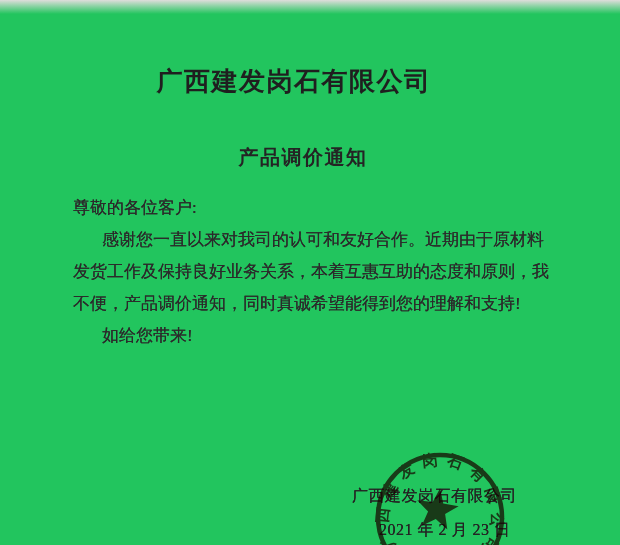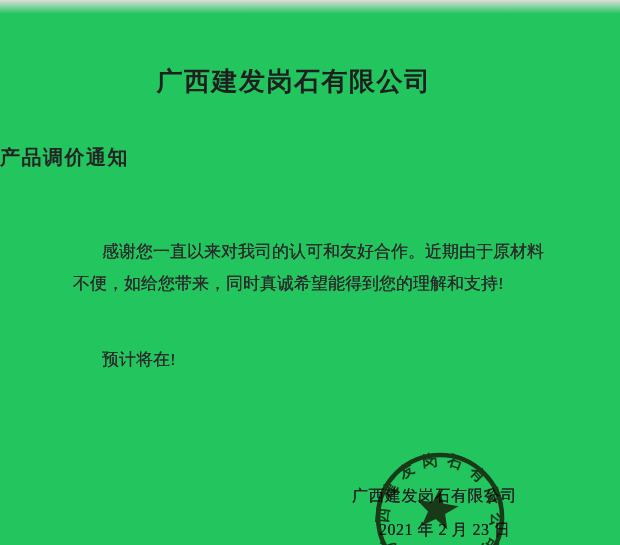--- a/index.html
+++ b/index.html
@@ -31,38 +31,38 @@
     letter-spacing: 1.5px;
     color: #1f1f1f;
     white-space: nowrap;
   }
   .notice-title {
     position: absolute;
     top: 144px;
     left: 0;
     width: 606px;
     margin: 0;
-    text-align: left;
+    text-align: center;
     font-size: 20px;
     font-weight: 700;
     letter-spacing: 1.5px;
     color: #242424;
     white-space: nowrap;
   }
   .body-text {
     position: absolute;
     left: 73px;
     top: 192px;
     width: 500px;
     font-size: 17px;
     line-height: 32px;
     text-shadow: 0 0 0.5px #2b2b2b;
   }
   .line { white-space: nowrap; }
-  .line.indent { text-indent: 29px; margin-top: 44px; }
+  .line.indent { text-indent: 29px; }
   .signature {
     position: absolute;
     left: 352px;
     top: 486px;
     font-size: 16px;
     letter-spacing: 0.5px;
     color: #242424;
     white-space: nowrap;
     text-shadow: 0 0 0.5px #242424;
     z-index: 1;
@@ -98,23 +98,25 @@
 
 <div class="page">
 
   <div class="top-shade"></div>
 
   <h1 class="company-title">广西建发岗石有限公司</h1>
 
   <h2 class="notice-title">产品调价通知</h2>
 
   <div class="body-text">
+    <div class="line">尊敬的各位客户:</div>
     <div class="line indent">感谢您一直以来对我司的认可和友好合作。近期由于原材料</div>
-    <div class="line">不便，如给您带来，同时真诚希望能得到您的理解和支持!</div>
-    <div class="line indent">预计将在!</div>
+    <div class="line">发货工作及保持良好业务关系，本着互惠互助的态度和原则，我</div>
+    <div class="line">不便，产品调价通知，同时真诚希望能得到您的理解和支持!</div>
+    <div class="line indent">如给您带来!</div>
   </div>
 
   <div class="signature">广西建发岗石有限公司</div>
 
   <div class="date-line">2021 年 2 月 23 日</div>
 
   <svg class="stamp" viewBox="0 0 136 136" aria-hidden="true">
     <circle cx="68" cy="68" r="62" fill="none" stroke-width="4.5" stroke="#b23b31"></circle>
     <path id="seal-arc" d="M 25.4 97.8 A 52 52 0 1 1 110.6 97.8" fill="none"></path>
     <text font-size="15.5" letter-spacing="8" fill="#b23b31">

